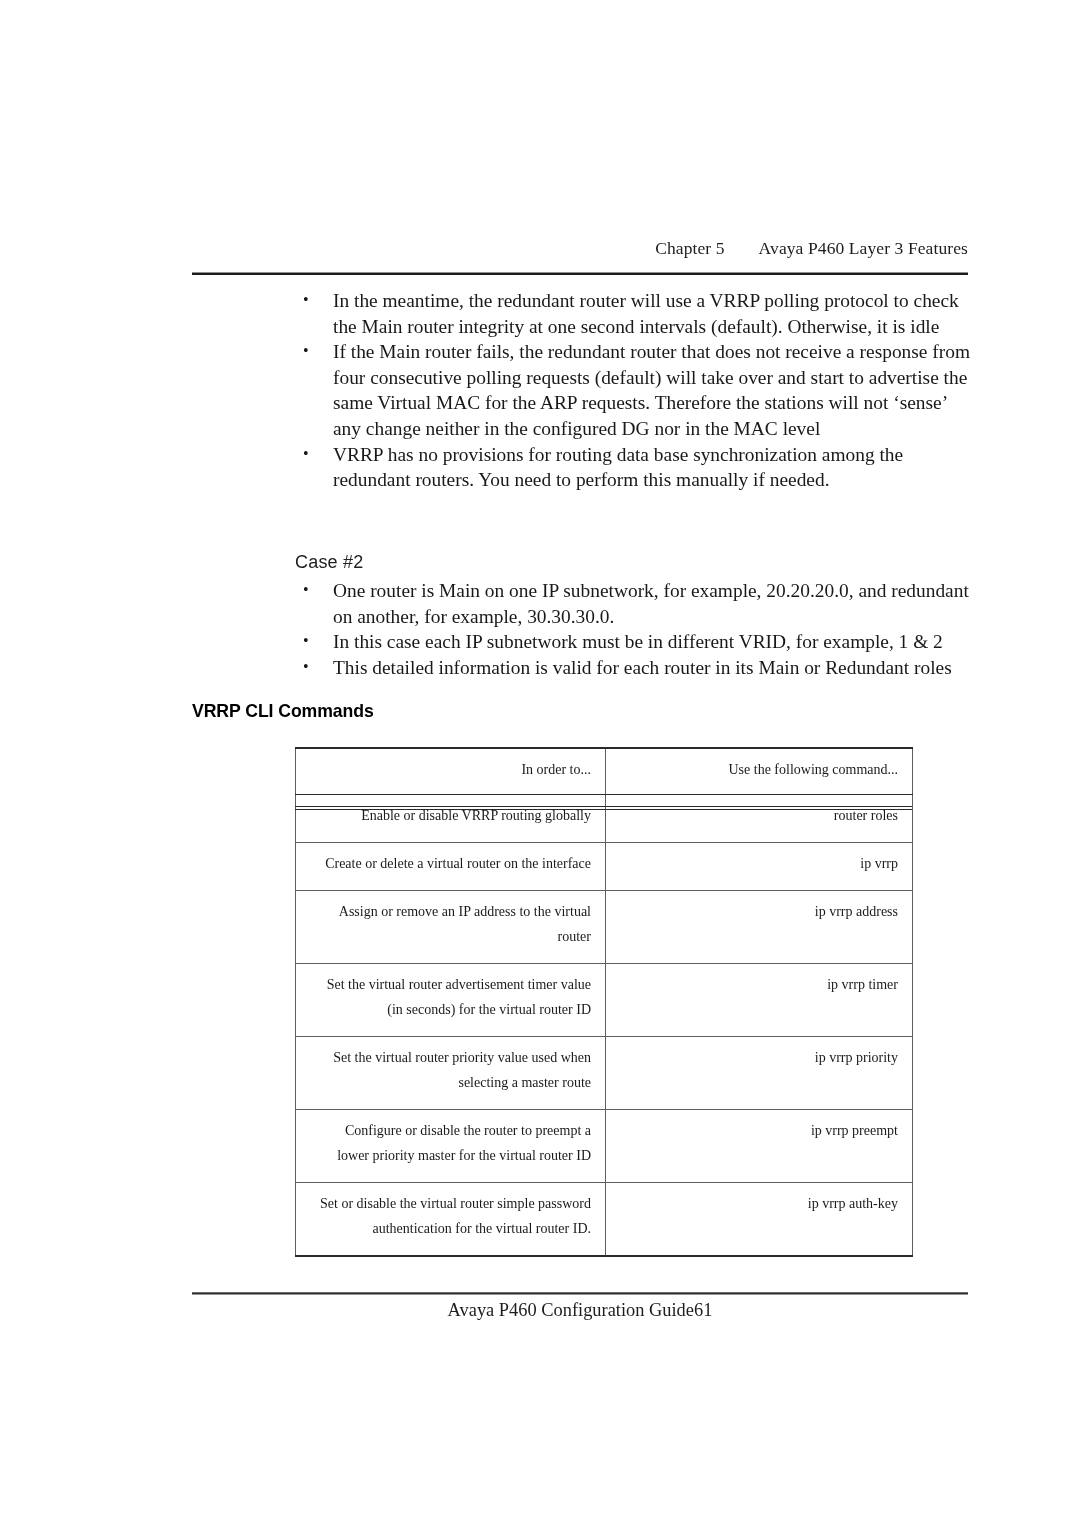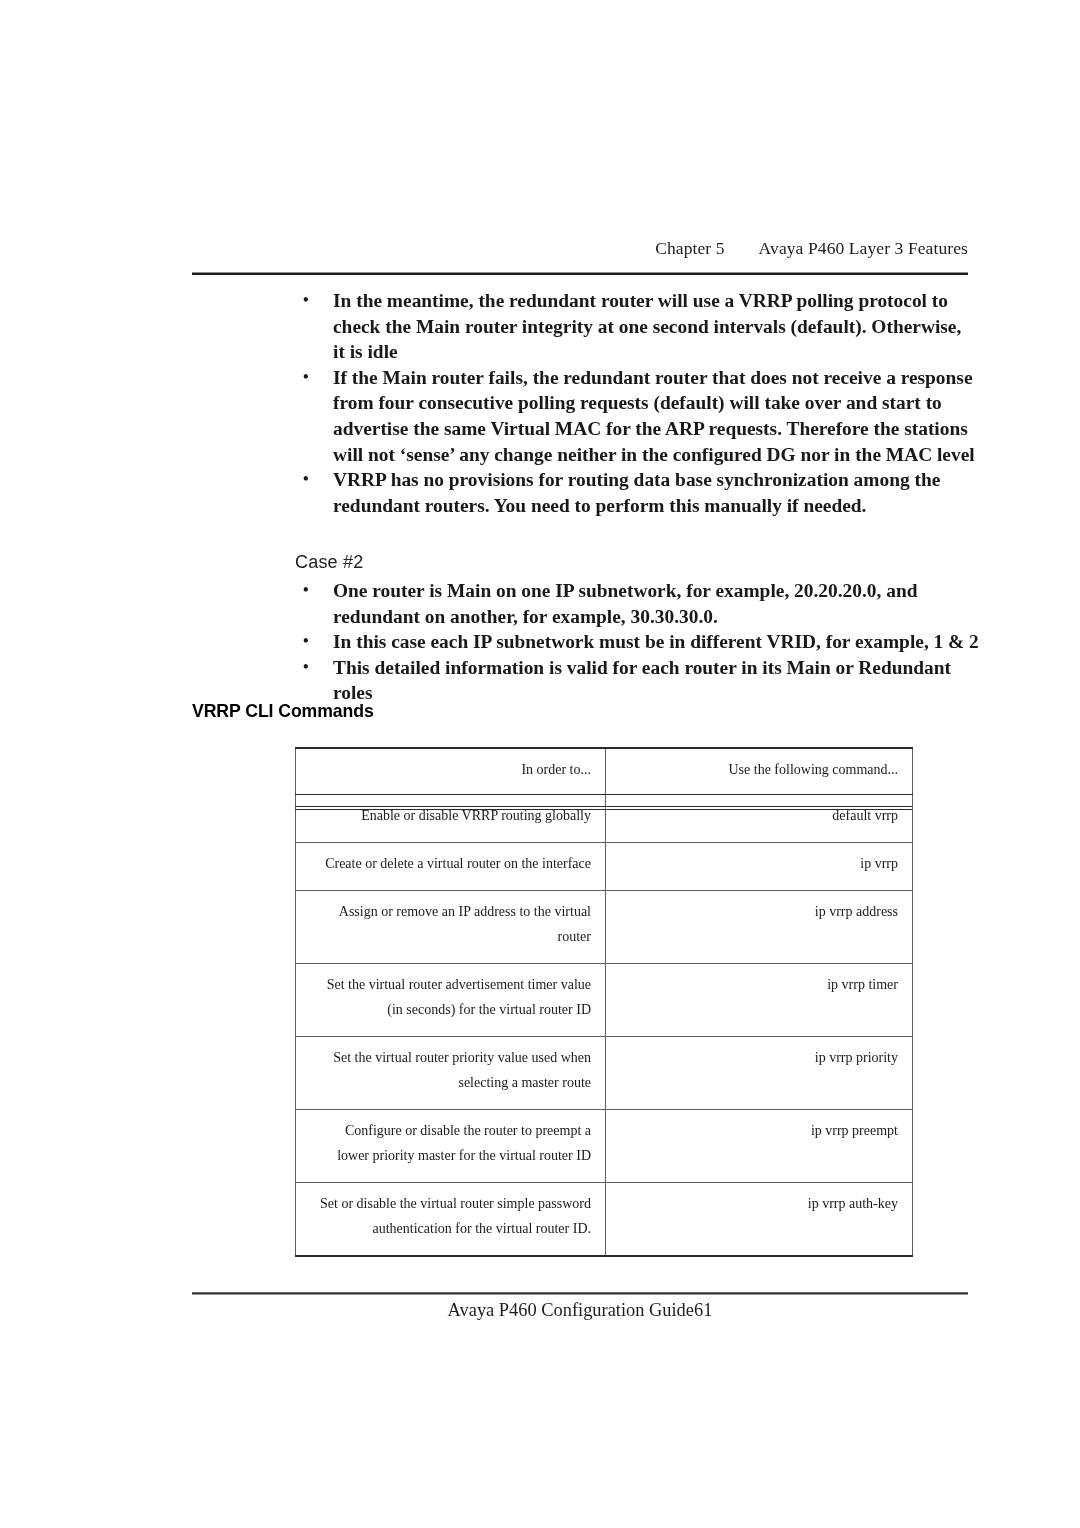--- a/index.html
+++ b/index.html
@@ -57,21 +57,20 @@
     font-size: 19.4px;
     line-height: 25.6px;
     color: #191919;
     margin: 0 0 0 0;
   }
 
   ul.bullets {
     list-style: none;
     margin: 0;
     padding: 0;
-    font-weight: bold;
   }
   ul.bullets > li {
     position: relative;
     padding-left: 38px;
     font-size: 19.4px;
     line-height: 25.6px;
     color: #191919;
     margin: 0;
   }
   ul.bullets > li::before {
@@ -224,21 +223,21 @@
       </colgroup>
     <thead>
       <tr>
         <th>In order to...</th>
         <th>Use the following command...</th>
       </tr>
     </thead>
     <tbody>
       <tr>
         <td>Enable or disable VRRP routing globally</td>
-        <td>default vrrp</td>
+        <td>router roles</td>
       </tr>
       <tr>
         <td>Create or delete a virtual router on the interface</td>
         <td>ip vrrp</td>
       </tr>
       <tr>
         <td>Assign or remove an IP address to the virtual router</td>
         <td>ip vrrp address</td>
       </tr>
       <tr>

